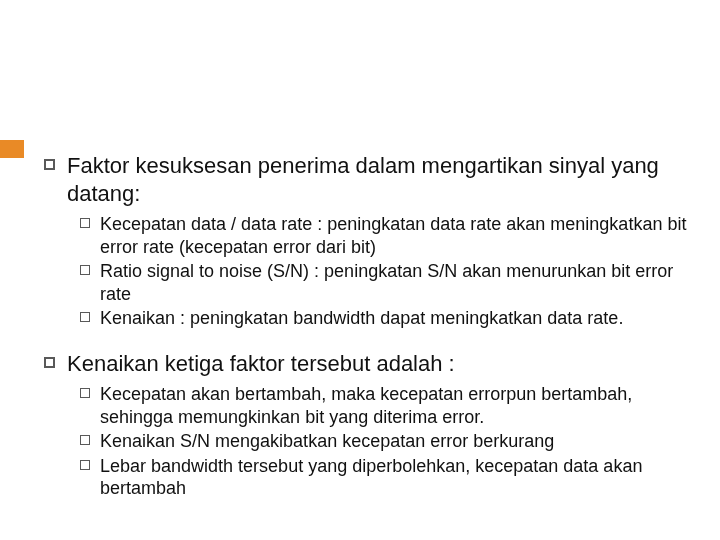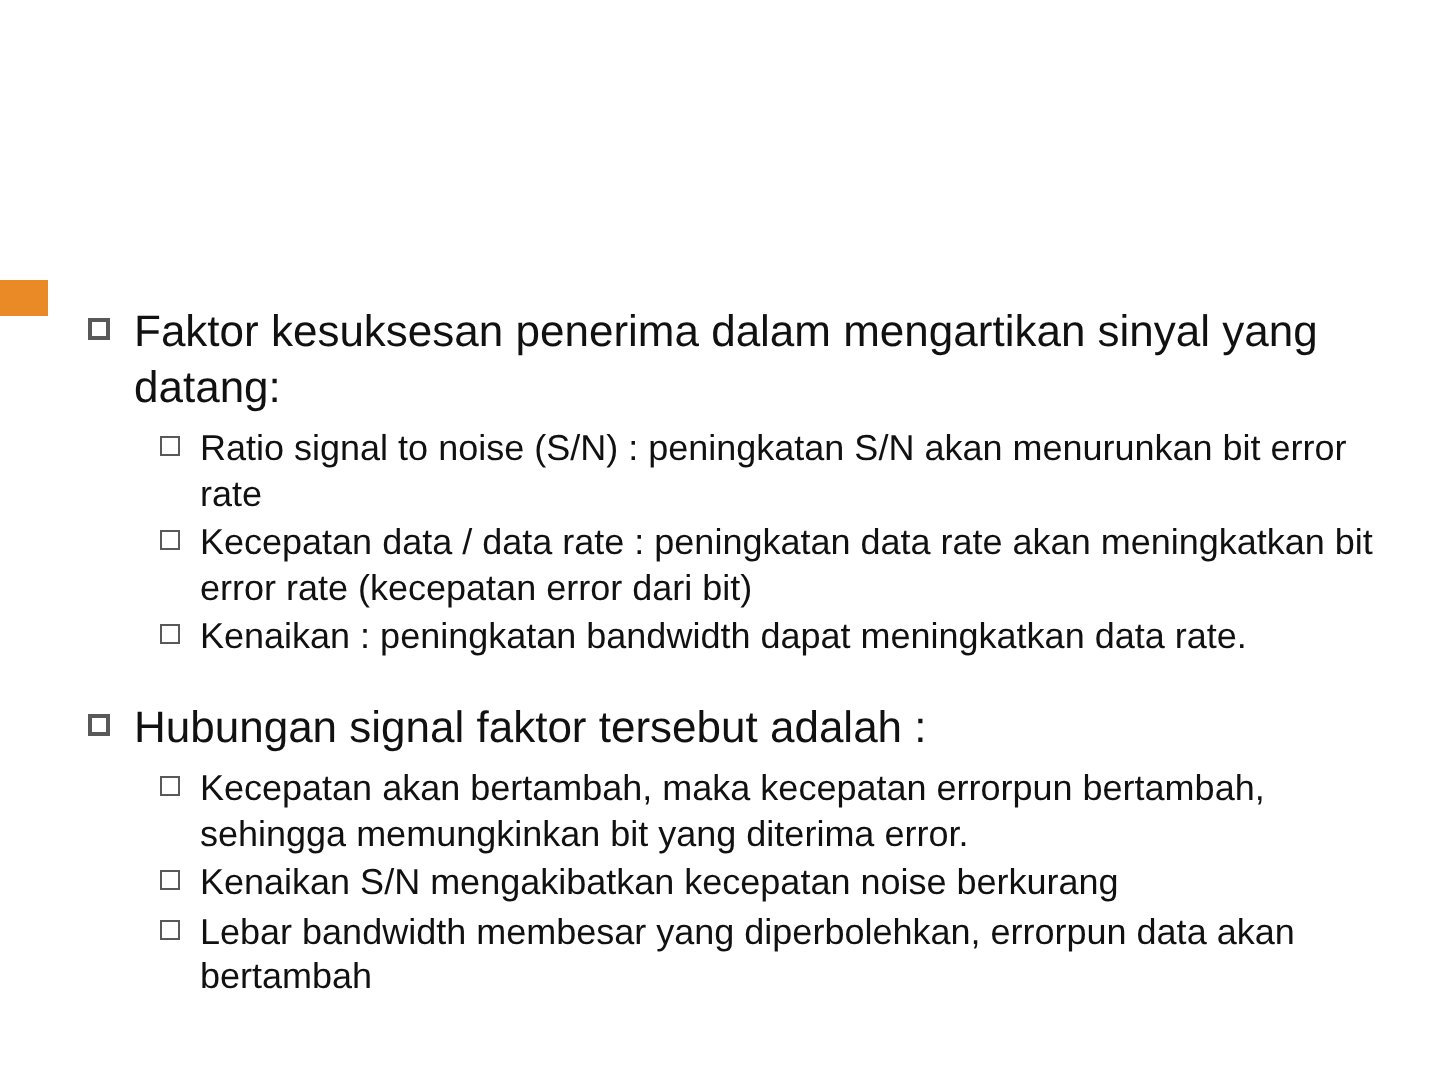--- a/index.html
+++ b/index.html
@@ -75,45 +75,45 @@
 
   <div class="content">
 
     <div class="top-item">
       <div class="top-bullet"></div>
       <div class="top-text">Faktor kesuksesan penerima dalam mengartikan sinyal yang datang:</div>
     </div>
     <div class="sub-list">
       <div class="sub-item">
         <div class="sub-bullet"></div>
-        <div class="sub-text">Ratio signal to noise (S/N) : peningkatan S/N akan menurunkan bit error rate</div>
+        <div class="sub-text">Kecepatan data / data rate : peningkatan data rate akan meningkatkan bit error rate (kecepatan error dari bit)</div>
       </div>
       <div class="sub-item">
         <div class="sub-bullet"></div>
-        <div class="sub-text">Kecepatan data / data rate : peningkatan data rate akan meningkatkan bit error rate (kecepatan error dari bit)</div>
+        <div class="sub-text">Ratio signal to noise (S/N) : peningkatan S/N akan menurunkan bit error rate</div>
       </div>
       <div class="sub-item">
         <div class="sub-bullet"></div>
         <div class="sub-text">Kenaikan : peningkatan bandwidth dapat meningkatkan data rate.</div>
       </div>
     </div>
 
     <div class="top-item">
       <div class="top-bullet"></div>
-      <div class="top-text">Hubungan signal faktor tersebut adalah :</div>
+      <div class="top-text">Kenaikan ketiga faktor tersebut adalah :</div>
     </div>
     <div class="sub-list">
       <div class="sub-item">
         <div class="sub-bullet"></div>
         <div class="sub-text">Kecepatan akan bertambah, maka kecepatan errorpun bertambah, sehingga memungkinkan bit yang diterima error.</div>
       </div>
       <div class="sub-item">
         <div class="sub-bullet"></div>
-        <div class="sub-text">Kenaikan S/N mengakibatkan kecepatan noise berkurang</div>
+        <div class="sub-text">Kenaikan S/N mengakibatkan kecepatan error berkurang</div>
       </div>
       <div class="sub-item">
         <div class="sub-bullet"></div>
-        <div class="sub-text">Lebar bandwidth membesar yang diperbolehkan, errorpun data akan bertambah</div>
+        <div class="sub-text">Lebar bandwidth tersebut yang diperbolehkan, kecepatan data akan bertambah</div>
       </div>
     </div>
 
   </div>
 </div>
 
 </body></html>

